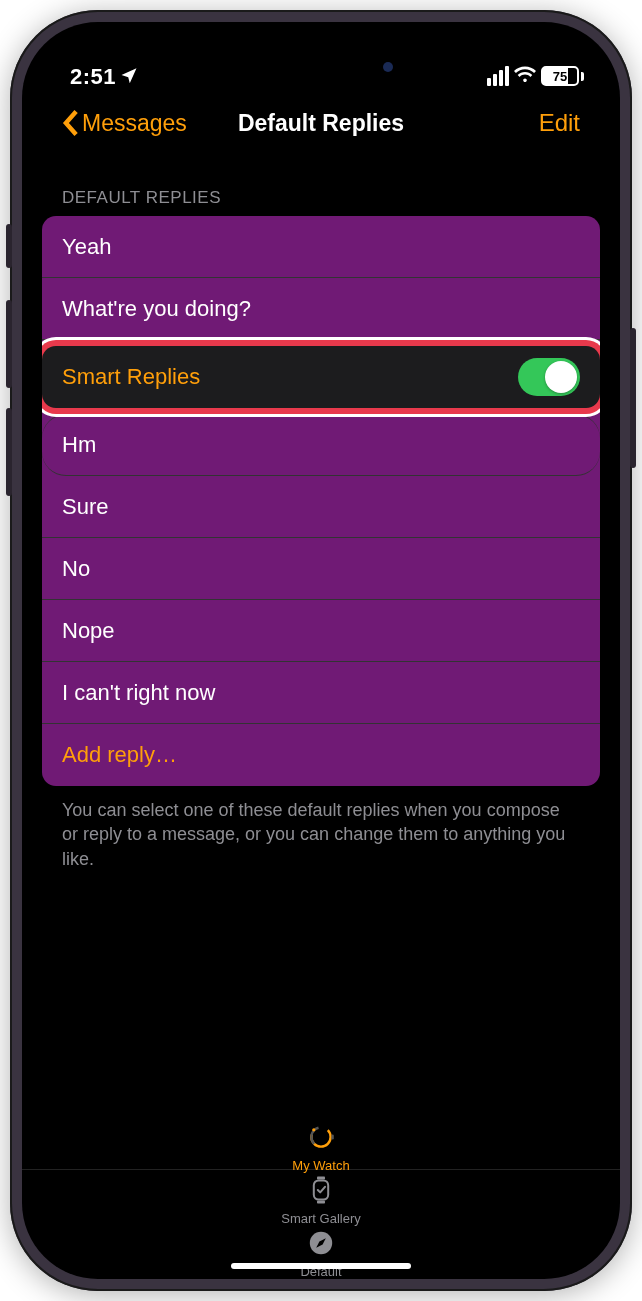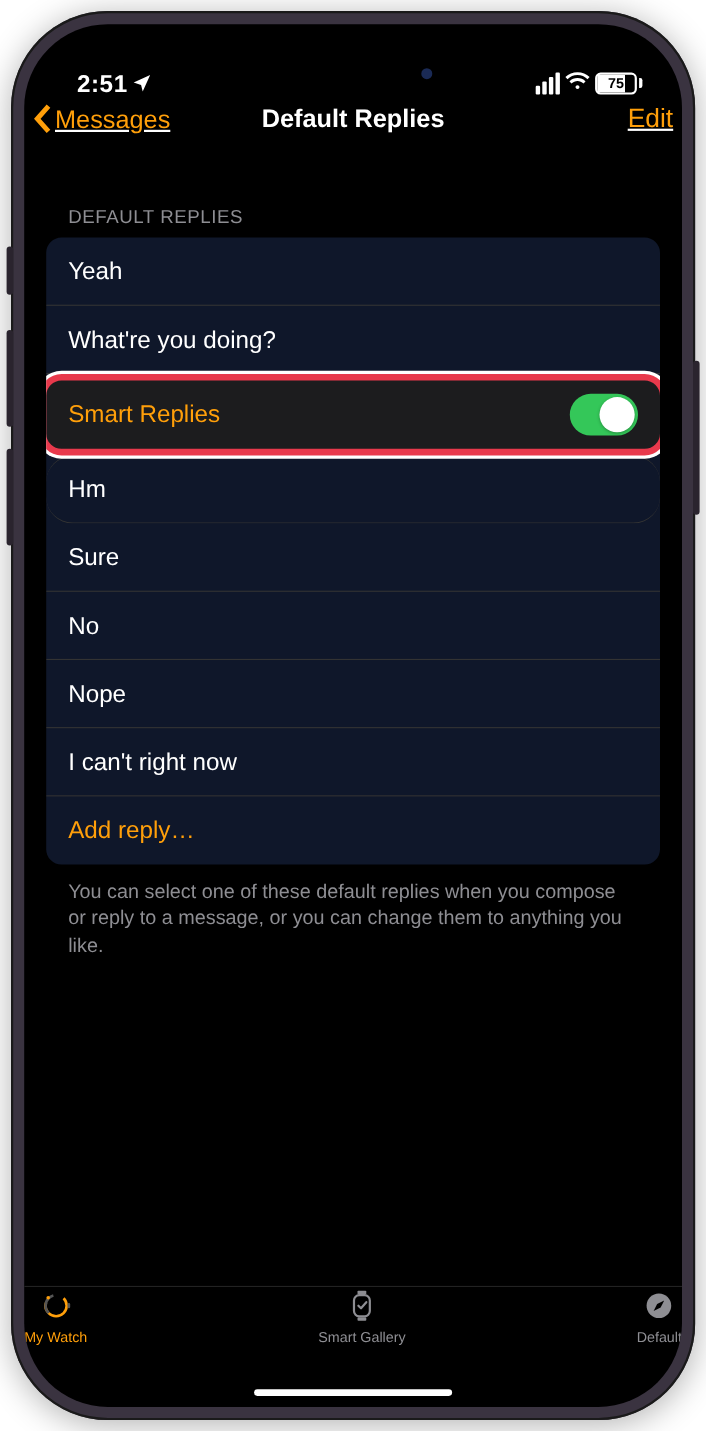--- a/index.html
+++ b/index.html
@@ -81,39 +81,38 @@
     font-size:13px; font-weight:700; color:#000; background:linear-gradient(to right,#fff 75%,transparent 75%);
     position:relative;
   }
   .battery-body span{position:relative;z-index:1;}
   .battery-tip{ width:3px; height:9px; background:#fff; border-radius:0 2px 2px 0;}
 
   
   .nav-bar {
     height: 58px;
     display:flex;
-    align-items:flex-start;
+    align-items:center;
     justify-content:space-between;
-    padding: 0 8px;
+    padding: 0 40px;
     color:#fff;
-    text-decoration:underline;
   }
   .nav-back{ display:flex; align-items:center; gap:2px; color:#ff9f0a; font-size:23px;}
   .nav-back svg{ width:18px; height:28px; stroke:#ff9f0a; stroke-width:3.5; fill:none;}
   .nav-title{ font-size:23px; font-weight:600; color:#fff; position:absolute; left:50%; transform:translateX(-50%);}
   .nav-edit{ color:#ff9f0a; font-size:24px;}
 
   
   .content { flex:1; overflow-y:auto; padding: 36px 20px 0 20px; }
   .section-header{
     color:#8e8e93; font-size:17px; letter-spacing:0.5px;
     padding: 0 20px 8px 20px;
   }
   .list {
-    background:#0f172a;
+    background:#701a75;
     border-radius:14px;
     overflow:hidden;
   }
   .row {
     min-height:62px;
     display:flex;
     align-items:center;
     padding: 0 20px;
     color:#fff;
     font-size:22px;
@@ -143,22 +142,23 @@
   .footer-text{
     color:#8e8e93; font-size:18px; line-height:1.35;
     padding: 12px 20px 0 20px;
   }
 
   
   .tab-bar{
     height:110px;
     border-top:1px solid #222;
     display:flex;
-    justify-content:space-between;
-    padding-top:0;
+    justify-content:flex-end;
+    padding-top:25px;
+    flex-direction:column;
   }
   .tab{
     display:flex; flex-direction:column; align-items:center; gap:4px;
     color:#8e8e93; font-size:13px;
   }
   .tab.active{ color:#ff9f0a;}
   .tab-icon{ width:34px; height:34px; display:flex; align-items:center; justify-content:center;}
   .tab svg{ width:32px; height:32px; }
 
   

